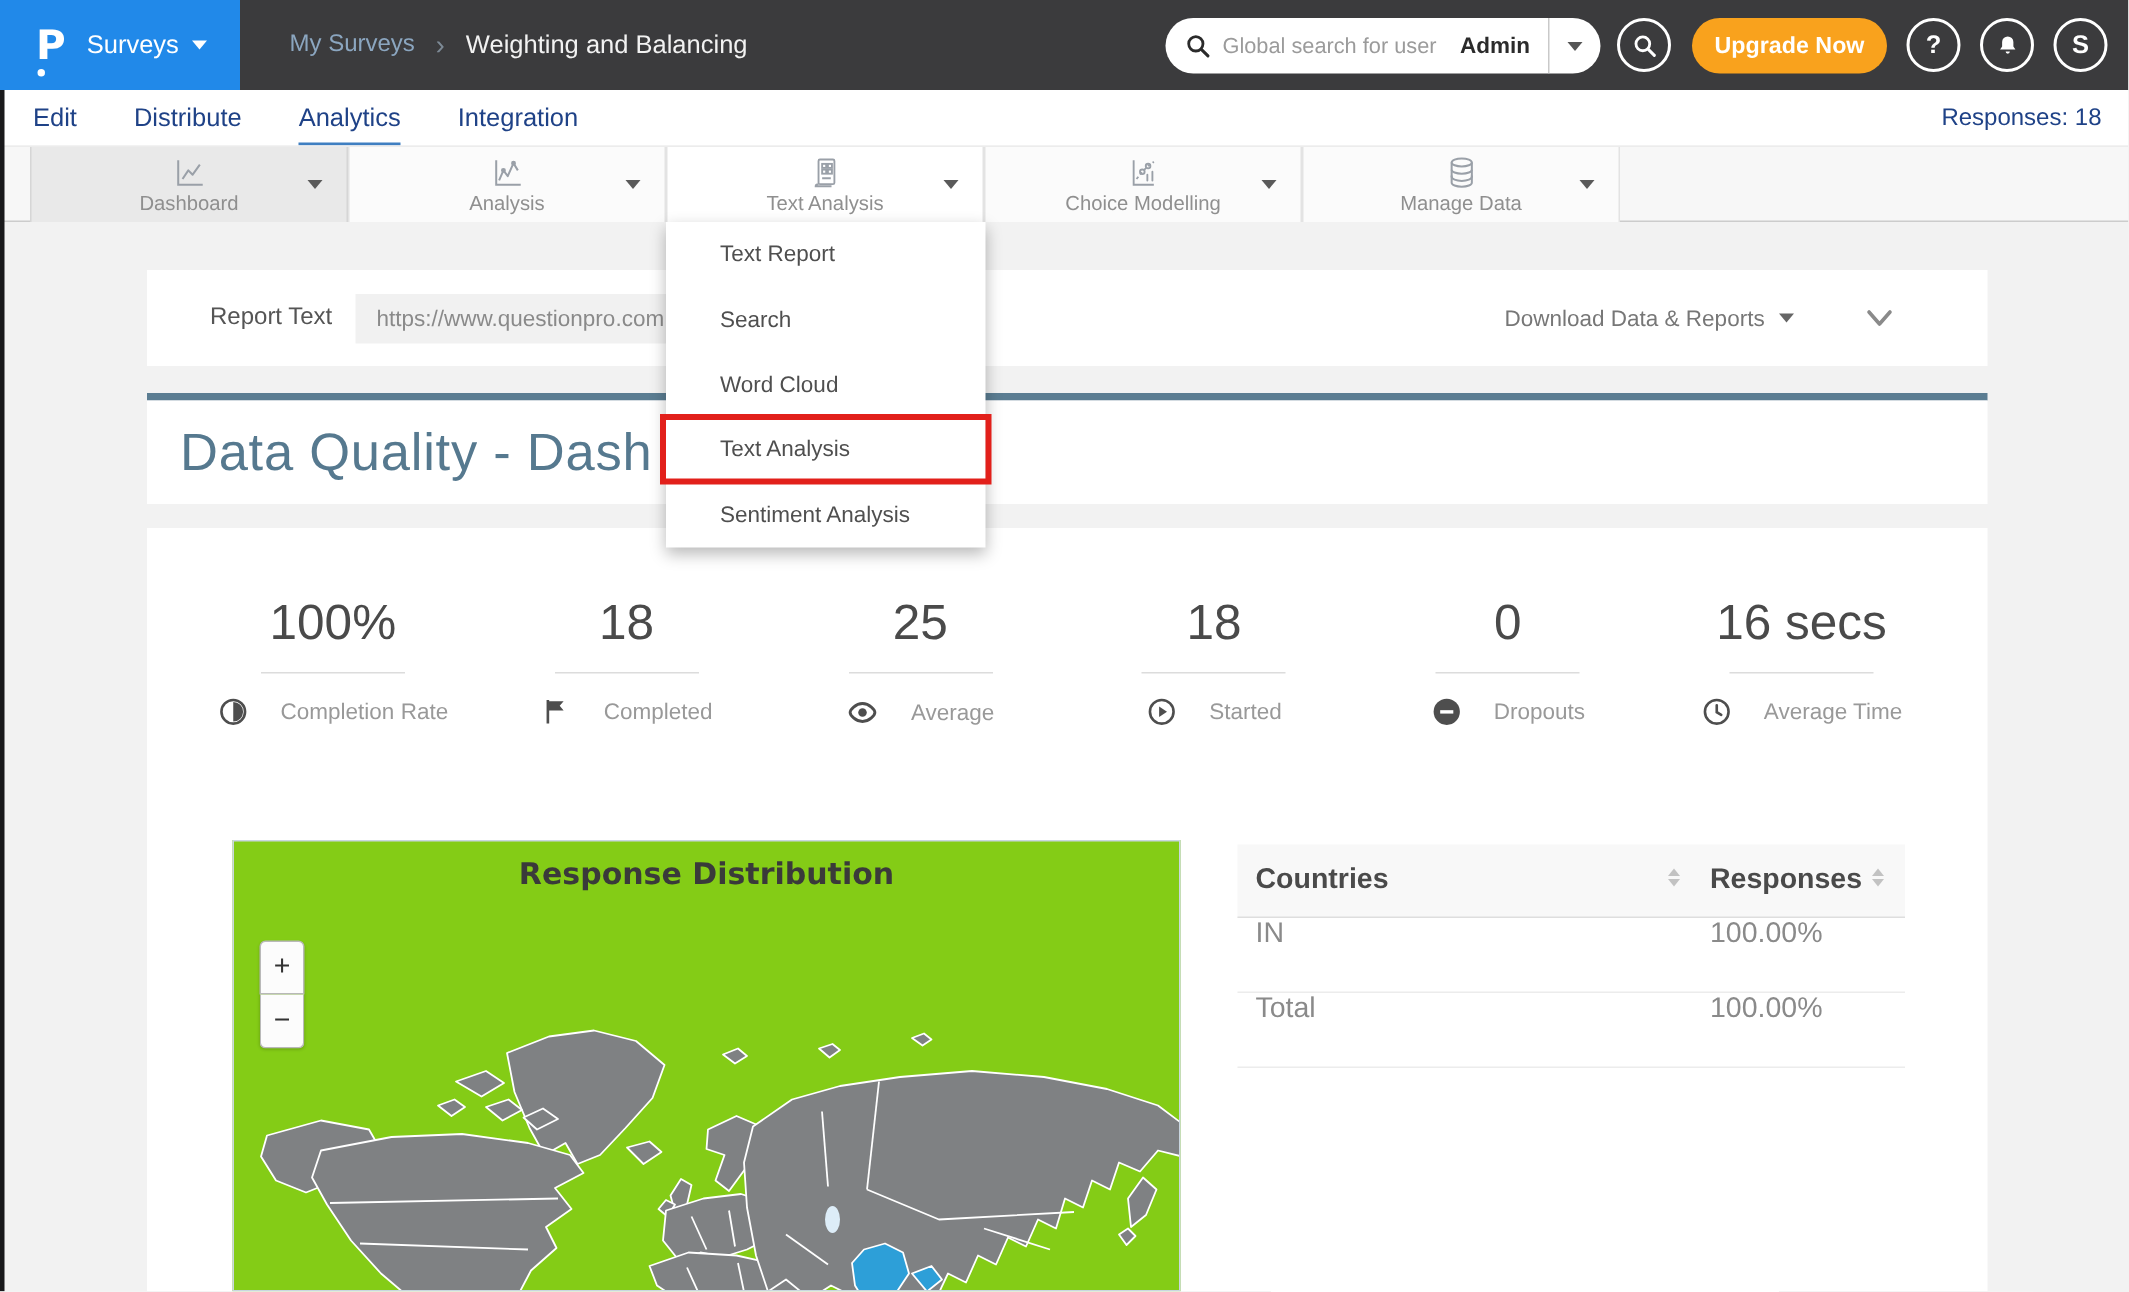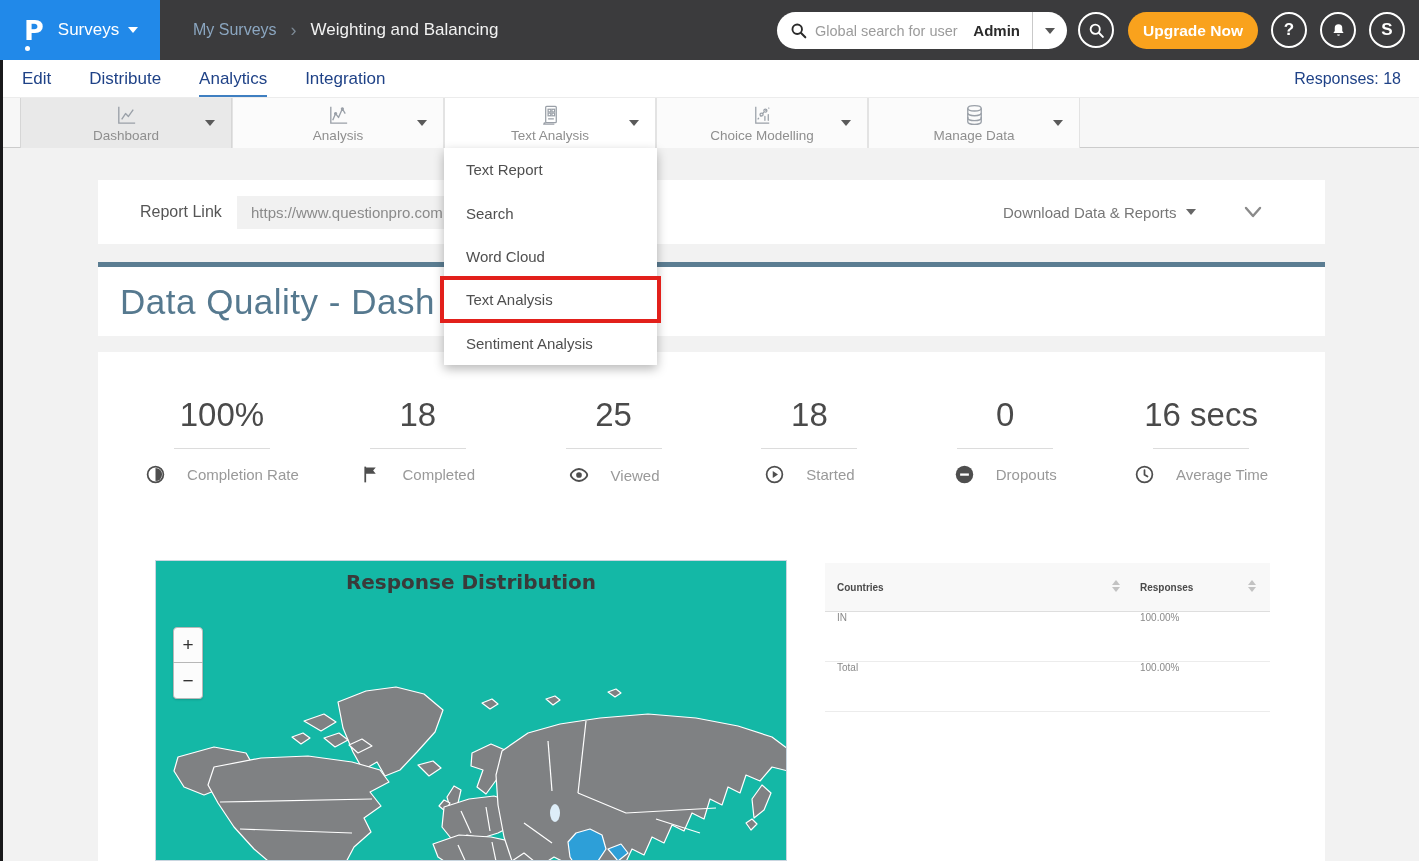--- a/index.html
+++ b/index.html
@@ -38,21 +38,21 @@
   .toolbar { position:absolute; left:0; top:97px; width:1419px; height:51px; background:#f7f7f7; border-top:1px solid #ececec; border-bottom:1px solid #cccccc; z-index:6; }
   .tool-tab { position:absolute; top:0; height:50px; width:212px; cursor:pointer; background:#fbfbfb; border-left:1px solid #e3e3e3; border-right:1px solid #e3e3e3; }
   .tool-tab.selected { background:#e9e9e9; border-color:#d6d6d6; }
   .tool-tab.menu-open { background:#fff; }
   .tool-tab .t-icon { position:absolute; left:0; right:0; top:5px; display:flex; justify-content:center; color:#9aa0a8; }
   .tool-tab .t-label { position:absolute; left:0; right:0; bottom:5px; text-align:center; font-size:13.5px; color:#8f8f8f;margin-top:24px; }
   .tool-tab .caret { position:absolute; right:16px; top:22px; border-top-color:#5a5a5a; }
 
   
   .menu { position:absolute; left:444px; top:148px; width:213px; height:217px; background:#fff; box-shadow:0 4px 10px rgba(0,0,0,.28); z-index:25; display:flex; flex-direction:column; }
-  .menu-item { flex:1; display:flex; align-items:center; padding-left:22px; font-size:15px; color:#4f4f4f; cursor:pointer; }
+  .menu-item { flex:1; display:flex; align-items:center; padding-left:36px; font-size:15px; color:#4f4f4f; cursor:pointer; }
   .red-annotation { position:absolute; left:-4px; width:221px; top:128px; height:47px; border:4px solid #e2201b; pointer-events:none; }
 
   
   .left-strip { position:absolute; left:0; top:60px; width:3px; height:801px; background:#19191b; z-index:7; }
   .card { position:absolute; background:#fff; }
   .report-card { left:98px; top:180px; width:1227px; height:64px; }
   .report-label { position:absolute; left:42px; top:0; height:64px; display:flex; align-items:center; font-size:16px; color:#555; }
   .report-input { position:absolute; left:139px; top:16px; width:400px; height:33px; background:#f1f1f1; color:#8a8a8a; font-size:15px; display:flex; align-items:center; padding-left:14px; overflow:hidden; white-space:nowrap; cursor:text; }
   .download { position:absolute; left:905px; top:0; height:64px; display:flex; align-items:center; gap:10px; font-size:15px; color:#777; cursor:pointer; }
   .download .caret { border-top-color:#666; }
@@ -66,30 +66,30 @@
 
   
   .stats-row { position:absolute; left:26px; right:26px; top:42px; display:flex; }
   .stat { flex:1; text-align:center; }
   .stat-value { font-size:33px; font-weight:normal; color:#4a4a4a; line-height:42px; }
   .stat-rule { width:96px; height:1px; background:#dcdcdc; margin:12px auto 0; }
   .stat-foot { margin-top:15px; display:flex; align-items:center; justify-content:center; gap:9px; color:#4e4e4e; }
   .stat-label { font-size:15px; color:#999;margin-left:12px; }
 
   
-  .map-panel { position:absolute; left:57px; top:208px; width:632px; height:301px; background:#14b8a6; border:1px solid #c9d6e0; overflow:hidden; }
+  .map-panel { position:absolute; left:57px; top:208px; width:632px; height:301px; background:#84cc16; border:1px solid #c9d6e0; overflow:hidden; }
   .map-title { position:absolute; left:0; right:0; top:9px; text-align:center; font-family:"DejaVu Sans", sans-serif; font-weight:bold; font-size:20px; color:#3a3a3a; }
   .map-zoom { position:absolute; left:17px; top:66px; width:30px; }
   .map-zoom button { display:block; width:30px; height:36px; background:#fcfcfc; border:1px solid #b9b9b9; font-size:19px; color:#333; cursor:pointer; font-family:inherit; box-shadow:0 1px 2px rgba(0,0,0,.15); }
   .map-zoom button:first-child { border-radius:4px 4px 0 0; }
   .map-zoom button:last-child { border-radius:0 0 4px 4px; border-top:none; }
   .worldmap { position:absolute; left:0; top:0; }
 
   
-  .ctable { position:absolute; left:727px; top:211px; width:445px; font-size:10px; }
+  .ctable { position:absolute; left:727px; top:211px; width:445px; font-size:19px; }
   .ct-header { display:flex; align-items:center; height:49px; background:#f8f8f8; border-bottom:1px solid #dedede; font-weight:bold; color:#4a4a4a; }
   .ct-row { display:flex; align-items:flex-start; height:50px; border-bottom:1px solid #ececec; color:#8a8a8a; }
   .ct-c1 { flex:1; padding-left:12px; display:flex; align-items:center; }
   .ct-sort1 { margin-right:18px; cursor:pointer; }
   .ct-c2 { width:106px; display:flex; align-items:center; }
   .ct-sort2 { width:24px; cursor:pointer; }
   .ct-val { width:130px; }
 </style>
 </head>
 <body>
@@ -211,21 +211,21 @@
           </svg>
       </span>
       <span class="t-label">Manage Data</span>
       <span class="caret"></span>
     </div>
   </div>
 
   <div class="left-strip"></div>
 
   <div class="card report-card">
-    <span class="report-label">Report Link</span>
+    <span class="report-label">Report Text</span>
     <div class="report-input">https://www.questionpro.com</div>
     <div class="download">
       <span>Download Data &amp; Reports</span>
       <span class="caret"></span>
     </div>
     <svg class="big-chevron" width="24" height="24" viewBox="0 0 24 24">
         <polyline points="5,8 12,16 19,8" fill="none" stroke="#8a8a8a" stroke-width="2.4" stroke-linecap="round" stroke-linejoin="round"></polyline>
       </svg>
   </div>
 
@@ -260,21 +260,21 @@
         </div>
       </div>
       <div class="stat">
         <div class="stat-value">25</div>
         <div class="stat-rule"></div>
         <div class="stat-foot">
           <svg width="22" height="22" viewBox="0 0 24 24">
               <path d="M12 5.5c-5.2 0-9 4.6-9 6.5s3.8 6.5 9 6.5 9-4.6 9-6.5-3.8-6.5-9-6.5z" fill="none" stroke="#4e4e4e" stroke-width="2.1"></path>
               <circle cx="12" cy="12" r="3.1" fill="#4e4e4e"></circle>
             </svg>
-          <span class="stat-label">Viewed</span>
+          <span class="stat-label">Average</span>
         </div>
       </div>
       <div class="stat">
         <div class="stat-value">18</div>
         <div class="stat-rule"></div>
         <div class="stat-foot">
           <svg width="21" height="21" viewBox="0 0 24 24">
               <circle cx="12" cy="12" r="9" fill="none" stroke="#4e4e4e" stroke-width="2"></circle>
               <path d="M10 8l6 4-6 4z" fill="#4e4e4e"></path>
             </svg>

